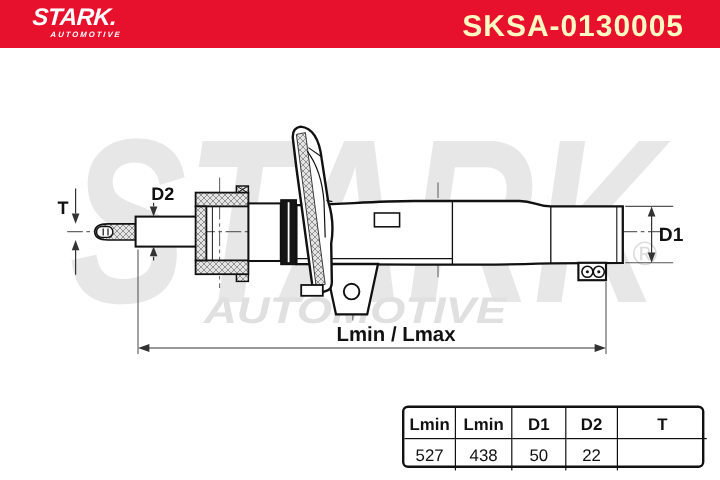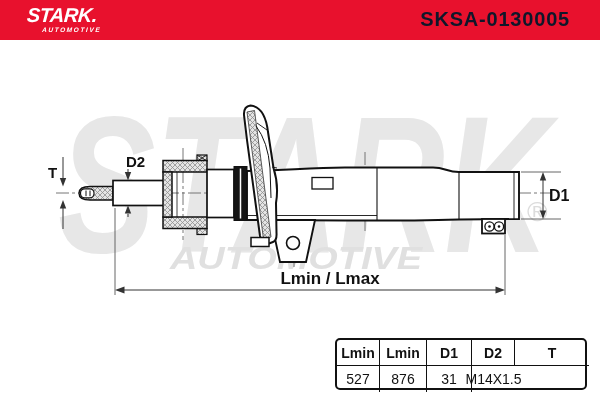--- a/index.html
+++ b/index.html
@@ -15,22 +15,22 @@
   .logo{margin-left:27px;margin-top:5px;color:#fff;line-height:1;}
   .logo-word{
     font-style:italic;font-weight:bold;font-size:20px;letter-spacing:-0.5px;
     transform:skewX(-4deg);
   }
   .logo-sub{
     font-style:italic;font-weight:bold;font-size:6.5px;letter-spacing:1.6px;
     margin-top:1.5px;margin-left:15px;transform:skewX(-4deg);
   }
   .part-number{
-    margin-right:30px;margin-top:8px;color:#0f172a;
-    font-weight:bold;font-size:20px;letter-spacing:0.8px;
+    margin-right:30px;margin-top:8px;color:#fef9c3;
+    font-weight:bold;font-size:25px;letter-spacing:0.8px;
   }
   
   .drawing{position:absolute;left:0;top:0;width:600px;height:400px;}
   
   .spec{
     position:absolute;left:335px;top:338px;width:252px;height:52px;
     display:grid;grid-template-columns:43px 47px 45px 43px 74px;grid-template-rows:26px 26px;
     border:2px solid #111;border-radius:5px;background:#fff;box-sizing:border-box;
     font-size:14px;color:#111;
   }
@@ -168,16 +168,16 @@
   </g>
 </svg>
 
 <div class="spec">
   <div class="cell head">Lmin</div>
   <div class="cell head">Lmin</div>
   <div class="cell head">D1</div>
   <div class="cell head">D2</div>
   <div class="cell head last">T</div>
   <div class="cell">527</div>
-  <div class="cell">876</div>
-  <div class="cell">31</div>
-  <div class="cell last">M14X1.5</div>
+  <div class="cell">438</div>
+  <div class="cell">50</div>
+  <div class="cell">22</div>
 </div>
 
 </body></html>

